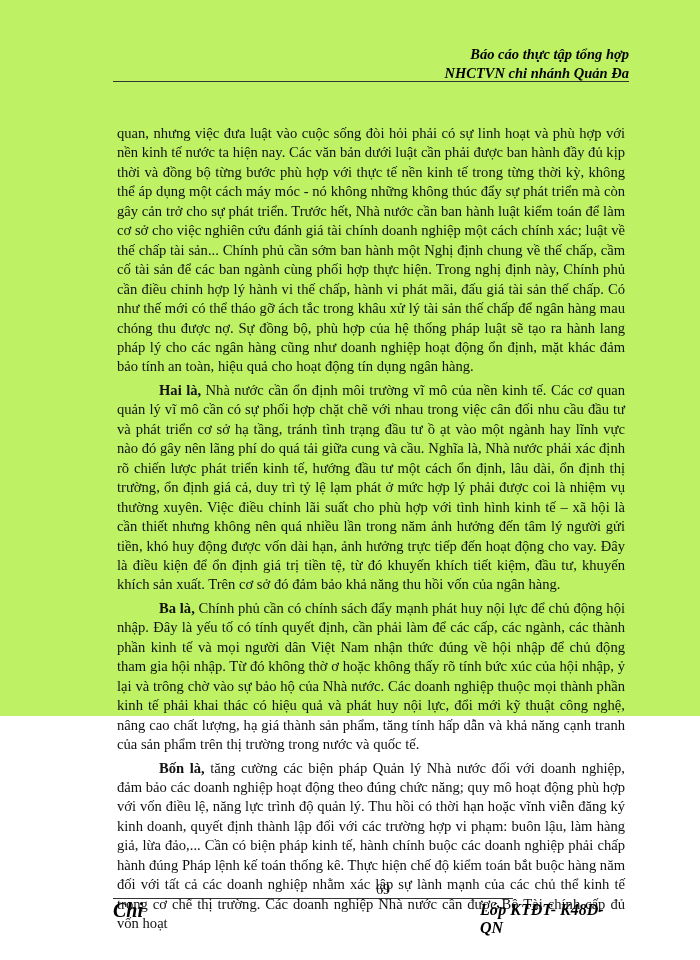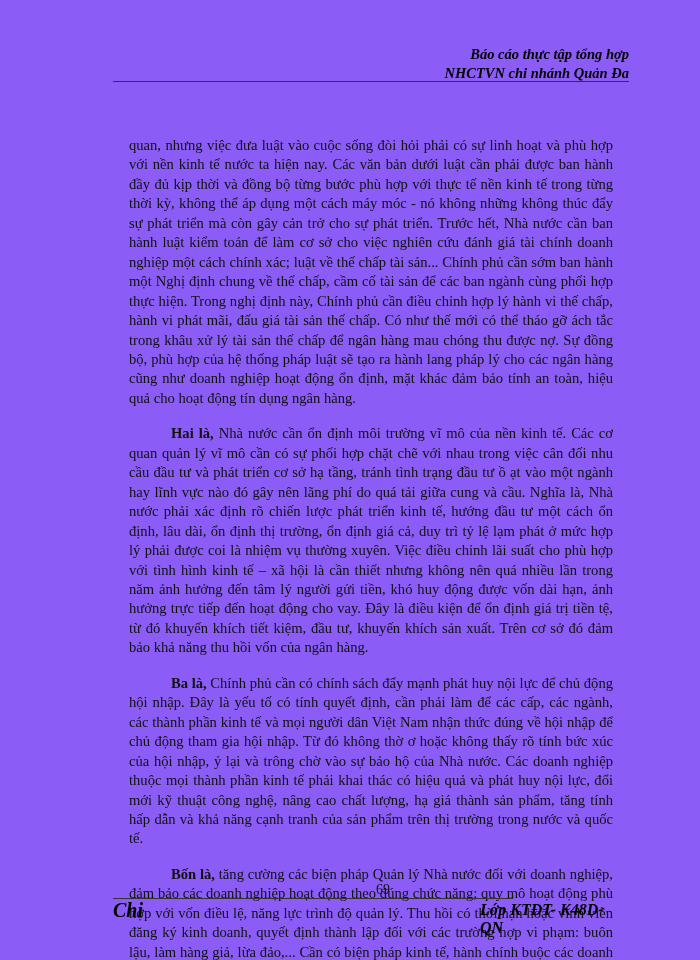--- a/index.html
+++ b/index.html
@@ -1,34 +1,34 @@
 <!DOCTYPE html>
 <html><head>
 <meta charset="utf-8">
 <style>
   html, body { margin: 0; padding: 0; background: #ffffff; }
   body { width: 700px; height: 960px; position: relative; overflow: hidden; }
-  .page { position: absolute; left: 0; top: 0; width: 700px; height: 960px; background: #8b5cf6; }
+  .page { position: absolute; left: 0; top: 0; width: 700px; height: 716px; background: #bef264; }
   .header {
     position: absolute; left: 113px; width: 516px; top: 45px;
     text-align: right;
     font-family: "Liberation Serif", serif; font-style: italic; font-weight: bold;
     font-size: 14.5px; line-height: 19px; color: #000;
   }
   .header .line2 { display: block; }
   .header-rule {
     position: absolute; left: 113px; width: 516px; top: 81px; height: 0;
     border-top: 1.5px solid #333;
   }
   .body {
     position: absolute; left: 113px; width: 516px; top: 120px;
     font-family: "Liberation Serif", serif; font-size: 14.6px; line-height: 19.45px;
     color: #111; text-align: justify;
   }
-  .body p { margin: 16px; }
+  .body p { margin: 4px; }
   .body p.indent { text-indent: 42px; }
   .body .lead { font-weight: bold; }
   .footer-rule {
     position: absolute; left: 113px; width: 400px; top: 898px; height: 0;
     border-top: 1.5px solid #333;
   }
   .footer-page {
     position: absolute; left: 300px; width: 90px; top: 882px; text-align: right;
     font-family: "Liberation Serif", serif; font-size: 14px; line-height: 16px; color: #111;
   }

